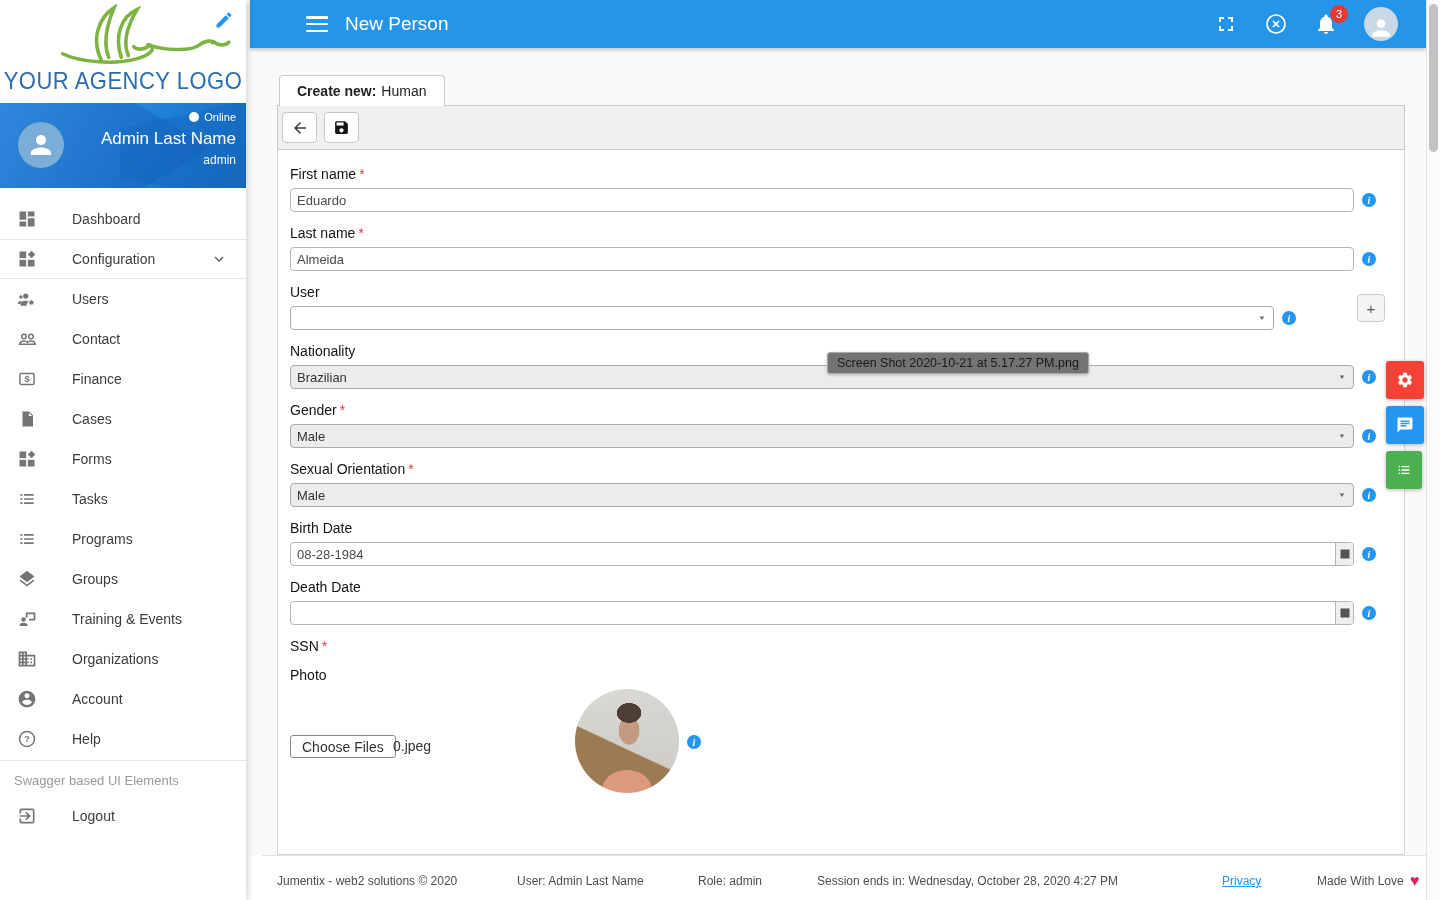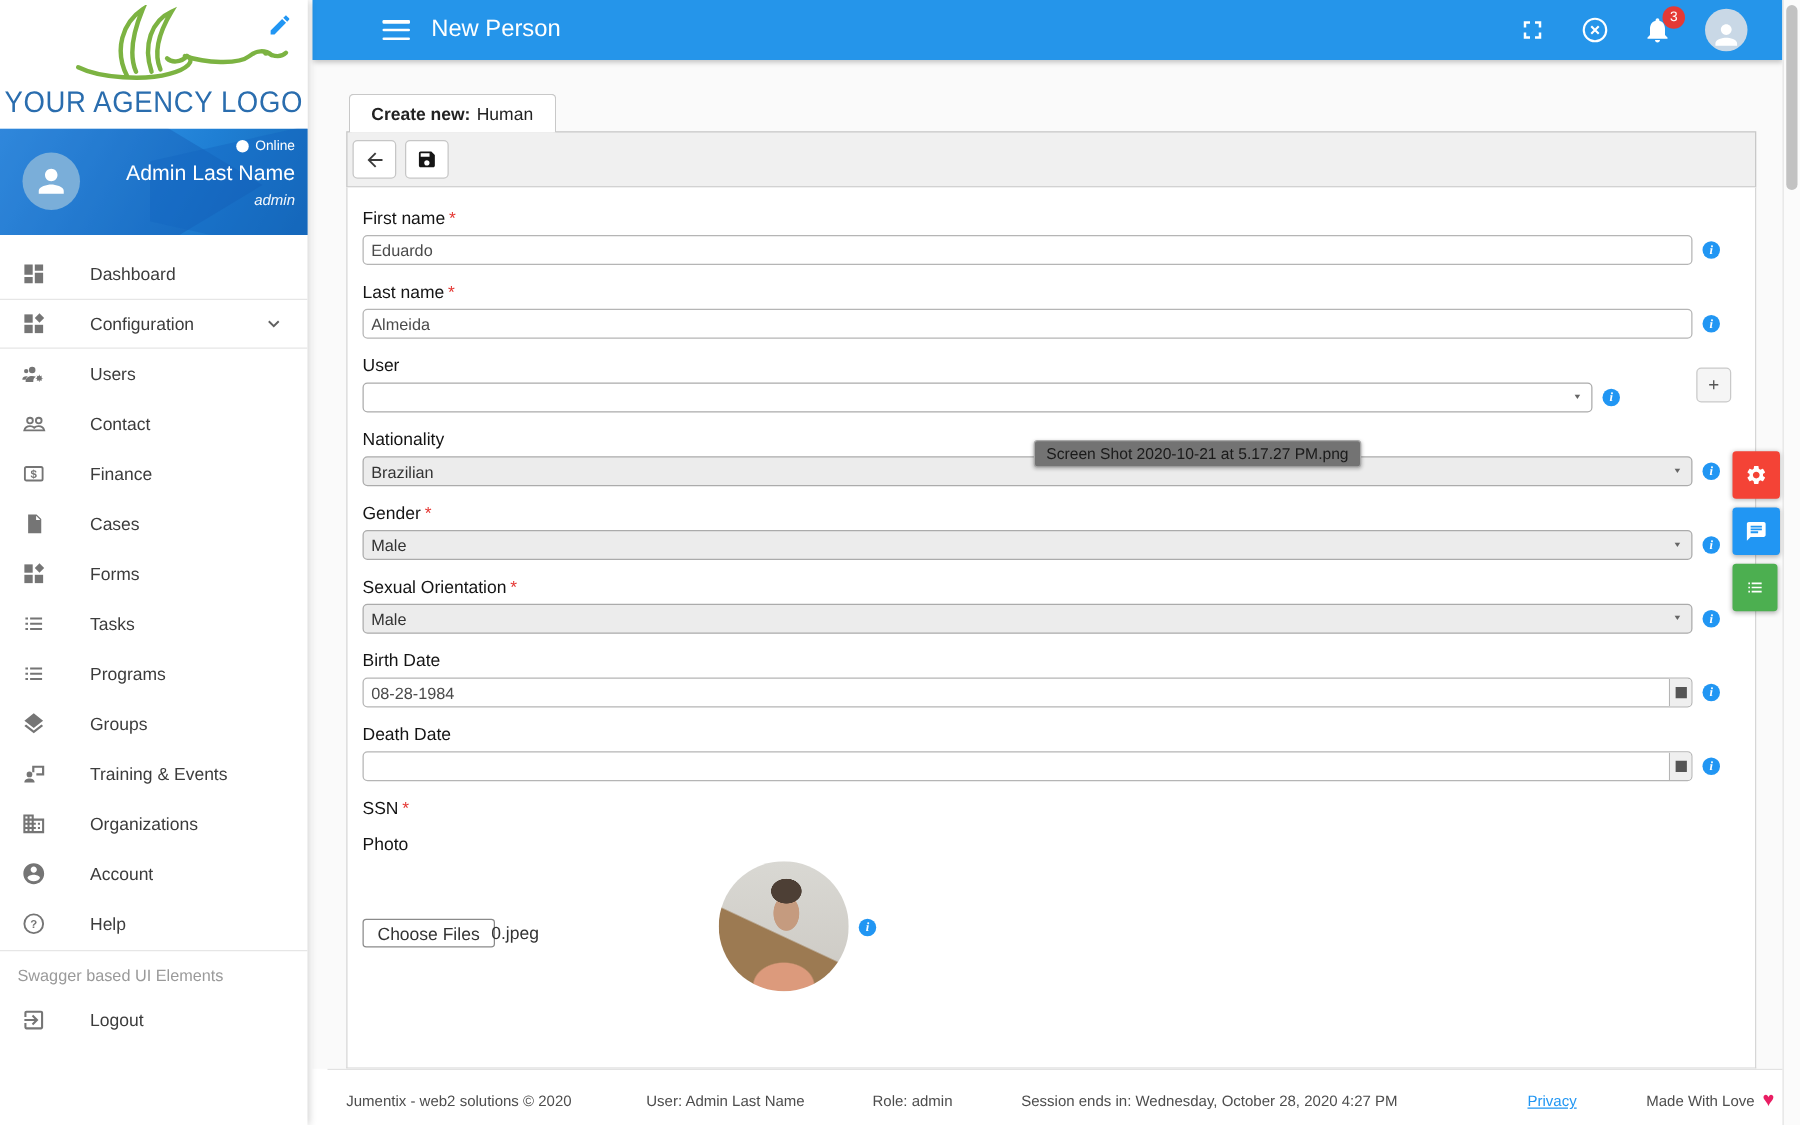--- a/index.html
+++ b/index.html
@@ -11,21 +11,21 @@
   .logo-svg { margin-top:4px; width:226px; height:64px; }
   .logo-text { font-size:22px; color:#2a6dae; letter-spacing:.5px; transform:scaleY(1.08); margin-top:-4px; white-space:nowrap; }
   .edit-pencil { position:absolute; right:12px; top:10px; width:20px; height:20px; cursor:pointer; }
   .profile { position:relative; height:85px; background:linear-gradient(120deg,#3da0f2 0%,#1f7fd4 60%,#1668b5 100%); overflow:hidden; color:#fff; }
   .profile .shape1 { position:absolute; left:-30px; top:-20px; width:240px; height:130px; background:rgba(13,71,161,.28); clip-path:polygon(0 0,55% 0,100% 50%,55% 100%,0 100%); }
   .profile .shape2 { position:absolute; left:120px; top:-10px; width:160px; height:120px; background:rgba(21,101,192,.45); clip-path:polygon(0 30%,100% 0,100% 100%,0 70%); }
   .profile .avatar { position:absolute; left:18px; top:19px; width:46px; height:46px; border-radius:50%; background:#7aaed9; display:flex; align-items:center; justify-content:center; }
   .online-wrap { position:absolute; right:10px; top:8px; font-size:11px; display:flex; align-items:center; gap:5px; }
   .online-dot { width:10px; height:10px; border-radius:50%; background:#fff; }
   .profile .pname { position:absolute; right:10px; top:26px; font-size:17px; font-weight:400; }
-  .profile .prole { position:absolute; right:10px; top:50px; font-size:12px; opacity:.95;font-style:italic; }
+  .profile .prole { position:absolute; right:10px; top:50px; font-size:12px; opacity:.95; }
   .nav { padding-top:11px; }
   .nav-item { position:relative; height:40px; display:flex; align-items:center; cursor:pointer; }
   .nav-item .nicon { position:absolute; left:16px; width:22px; height:22px; display:flex; align-items:center; justify-content:center; }
   .nav-item .nlabel { margin-left:72px; font-size:14px; color:#3c3c3c; }
   .nav-item.bordered { border-top:1px solid #e6e6e6; border-bottom:1px solid #e6e6e6; }
   .nav-item .chev { position:absolute; right:18px; width:18px; height:18px; }
   .nav-divider { border-top:1px solid #e6e6e6; margin-top:1px; }
   .section-label { padding:12px 0 2px 14px; font-size:13px; color:#9a9a9a; }
   .nav-item.logout { margin-top:6px; }
 

